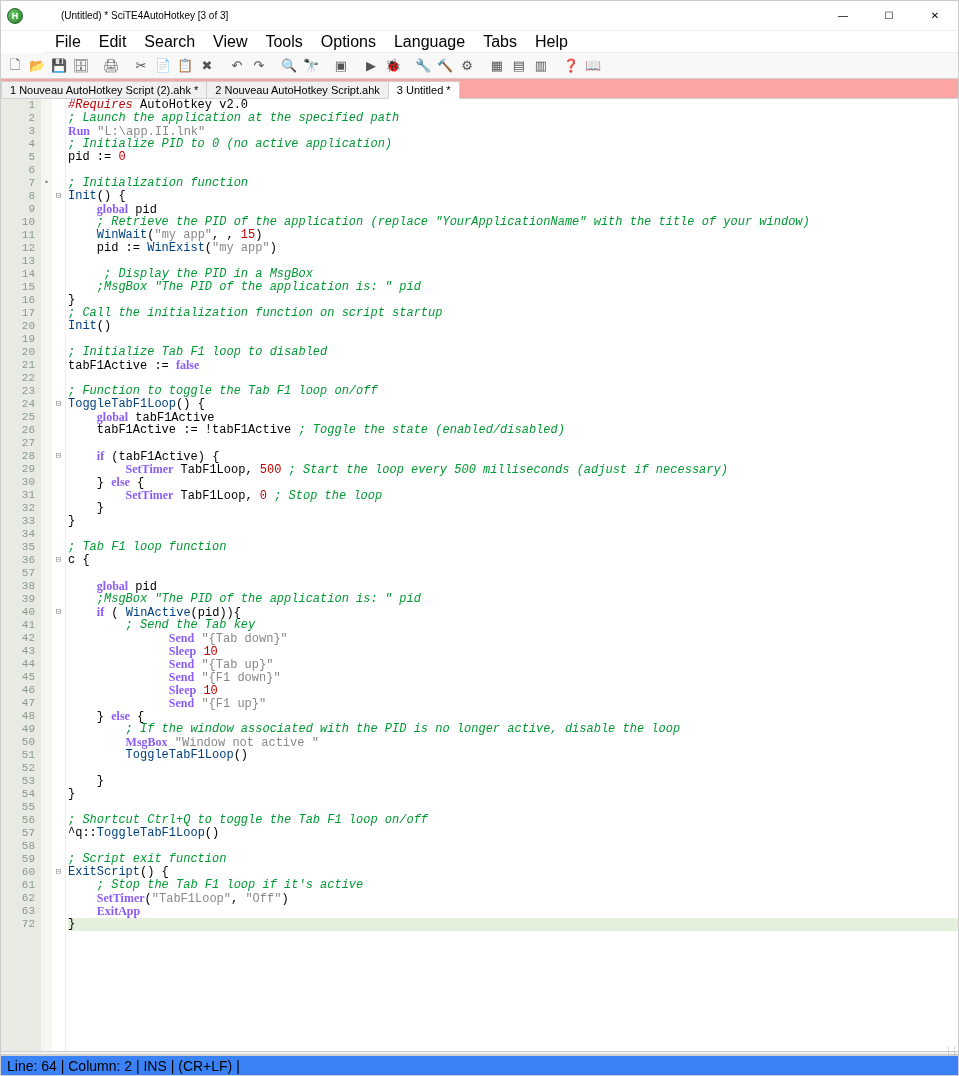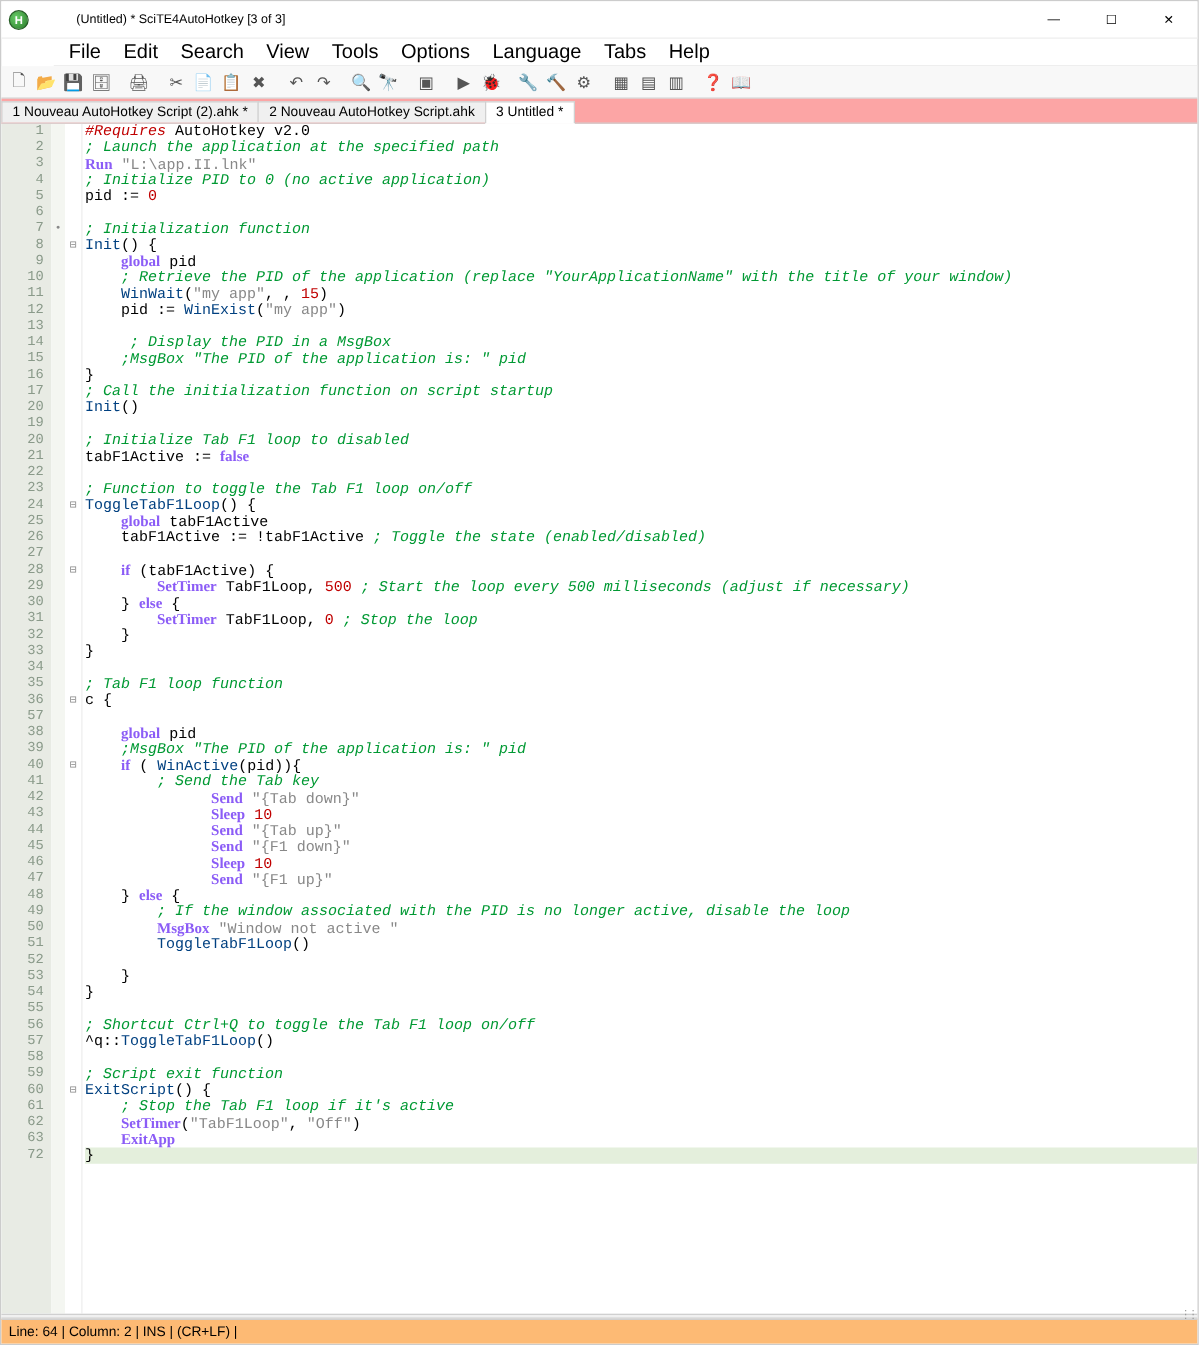--- a/index.html
+++ b/index.html
@@ -168,22 +168,22 @@
     color: #999;
     letter-spacing: -3px;
   }
 
   
   .statusbar {
     height: 20px;
     display: flex;
     align-items: center;
     padding: 0 6px;
-    font-size: 11px;
-    background: #fdba74;
+    font-size: 14px;
+    background: #3b82f6;
     border-top: 1px solid #d0d0d0;
     color: #000;
   }
 </style>
 </head>
 <body>
 
 <div class="titlebar">
   <div class="appicon">H</div>
   <div class="title">(Untitled) * SciTE4AutoHotkey [3 of 3]</div>

